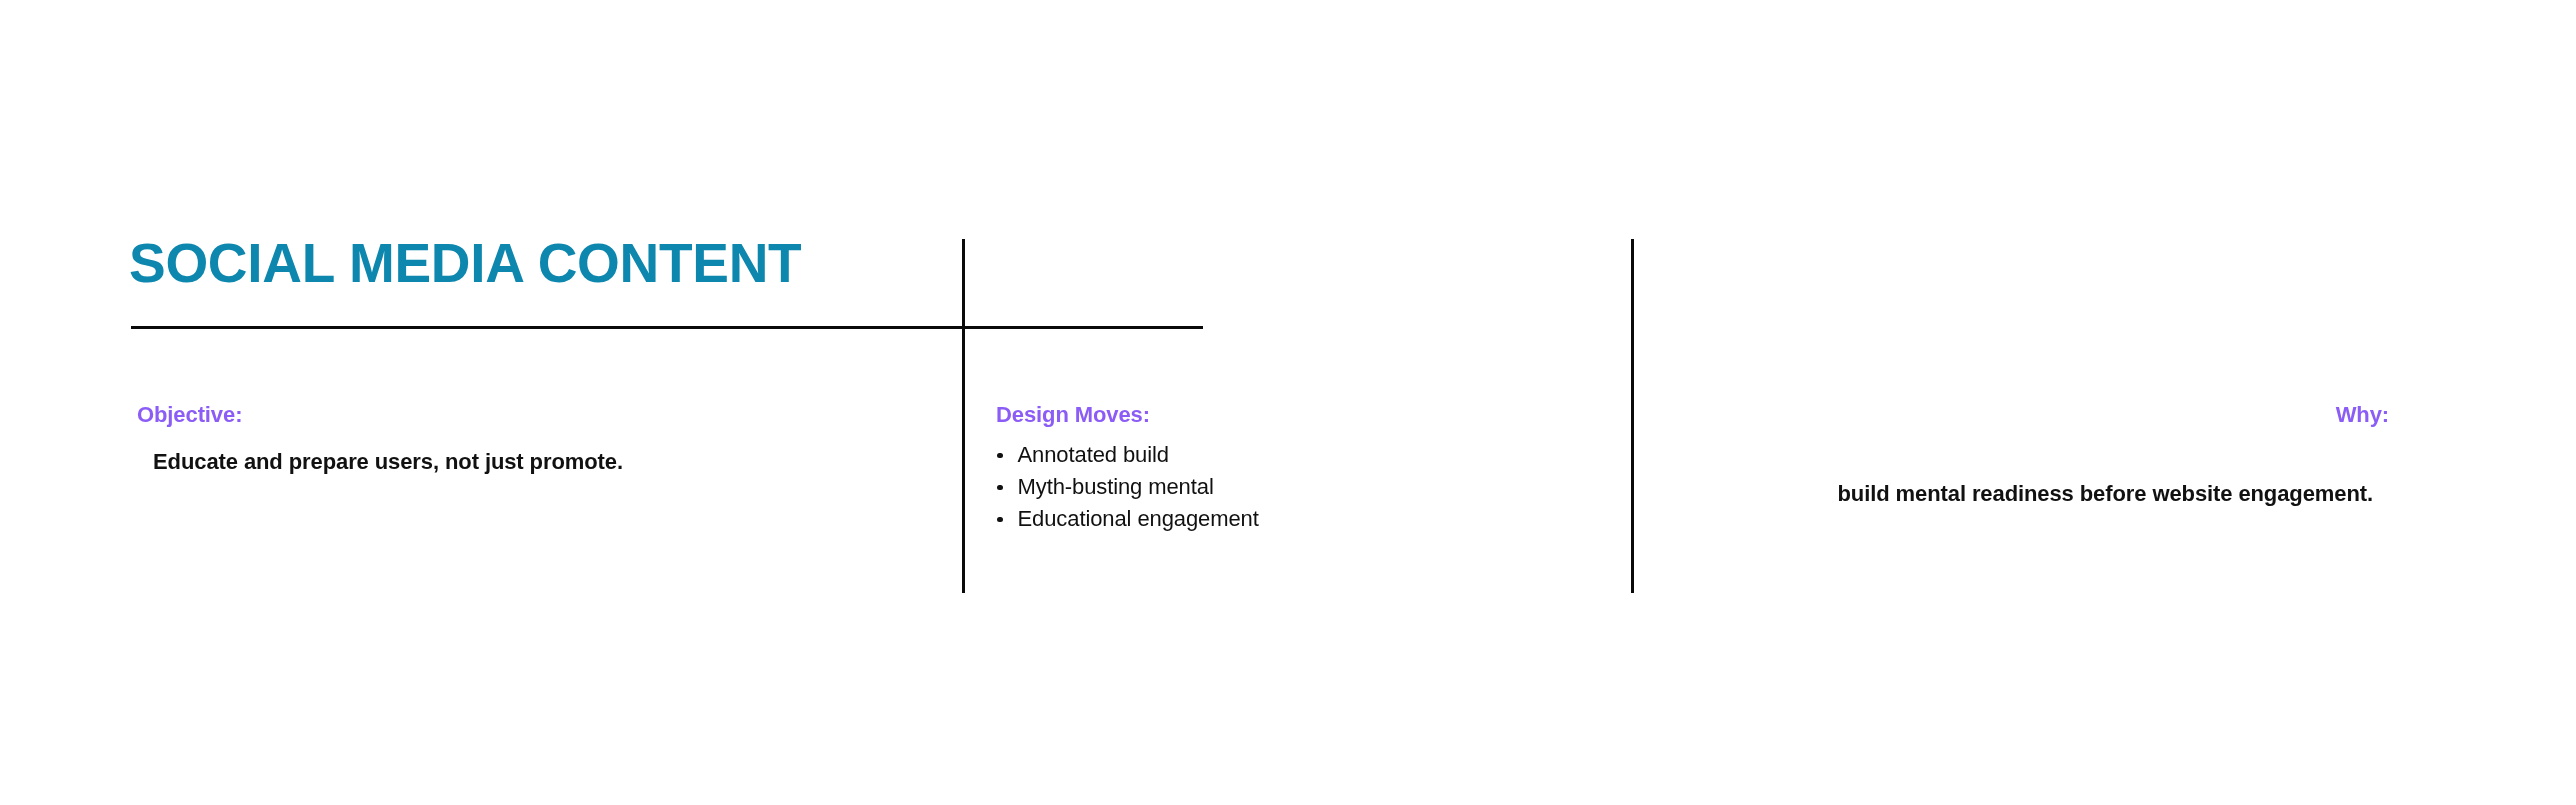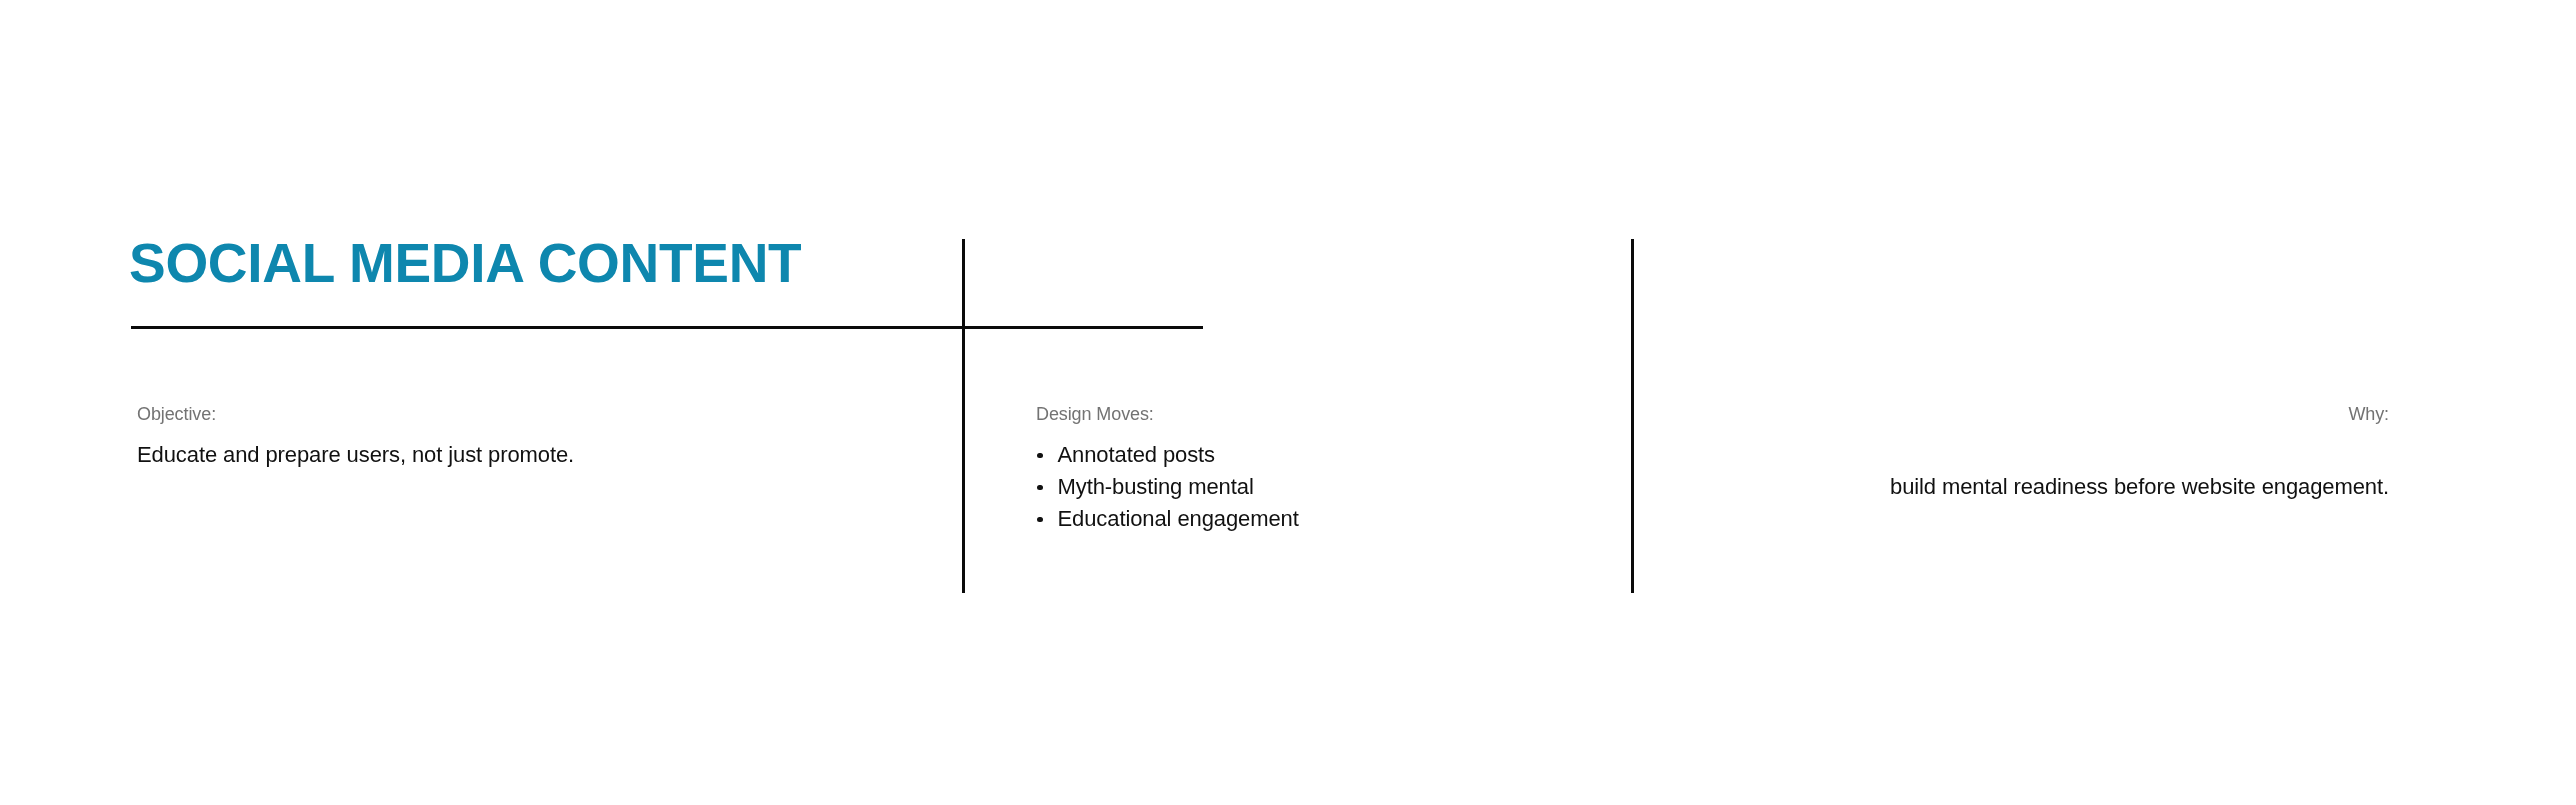--- a/index.html
+++ b/index.html
@@ -59,42 +59,42 @@
   .rule-vertical.v1 { left: 962px; width: 3.4px; }
   .rule-vertical.v2 { left: 1631px; width: 2.7px; }
 
   
   .column {
     position: absolute;
     top: 400px;
   }
 
   .column.col-objective   { left: 137px;  width: 792px; }
-  .column.col-design      { left: 1036px; width: 590px;  }
+  .column.col-design      { left: 996px; width: 590px;  }
   .column.col-why         { left: 1577px; width: 812px; text-align: right; }
 
   .col-heading {
     font-family: "Liberation Sans", sans-serif;
-    font-size: 18px;
+    font-size: 22px;
     line-height: 29.5px;
-    font-weight: 400;
-    color: #737373;
+    font-weight: 700;
+    color: #8b5cf6;
     letter-spacing: -0.1px;
     margin: 0 0 9.4px 0;
     white-space: nowrap;
   }
 
   .col-body {
     font-family: "Liberation Sans", sans-serif;
     font-size: 22px;
     line-height: 32px;
-    font-weight: 400;
+    font-weight: 700;
     color: #111111;
     letter-spacing: -0.1px;
-    margin: 0;
+    margin: 16px;
   }
 
   
   ul.bullet-list {
     list-style: none;
     margin: 0;
     padding: 0;
   }
 
   ul.bullet-list li {
@@ -134,21 +134,21 @@
   <div class="column col-objective">
     <div class="col-heading">Objective:</div>
     <p class="col-body">Educate and prepare users, not just promote.</p>
   </div>
 
   <div class="column col-design">
     <div class="col-heading">Design Moves:</div>
     <ul class="bullet-list">
       <li>
         <span class="bullet-dot"></span>
-        <span>Annotated posts</span>
+        <span>Annotated build</span>
       </li>
       <li>
         <span class="bullet-dot"></span>
         <span>Myth-busting mental</span>
       </li>
       <li>
         <span class="bullet-dot"></span>
         <span>Educational engagement</span>
       </li>
     </ul>

